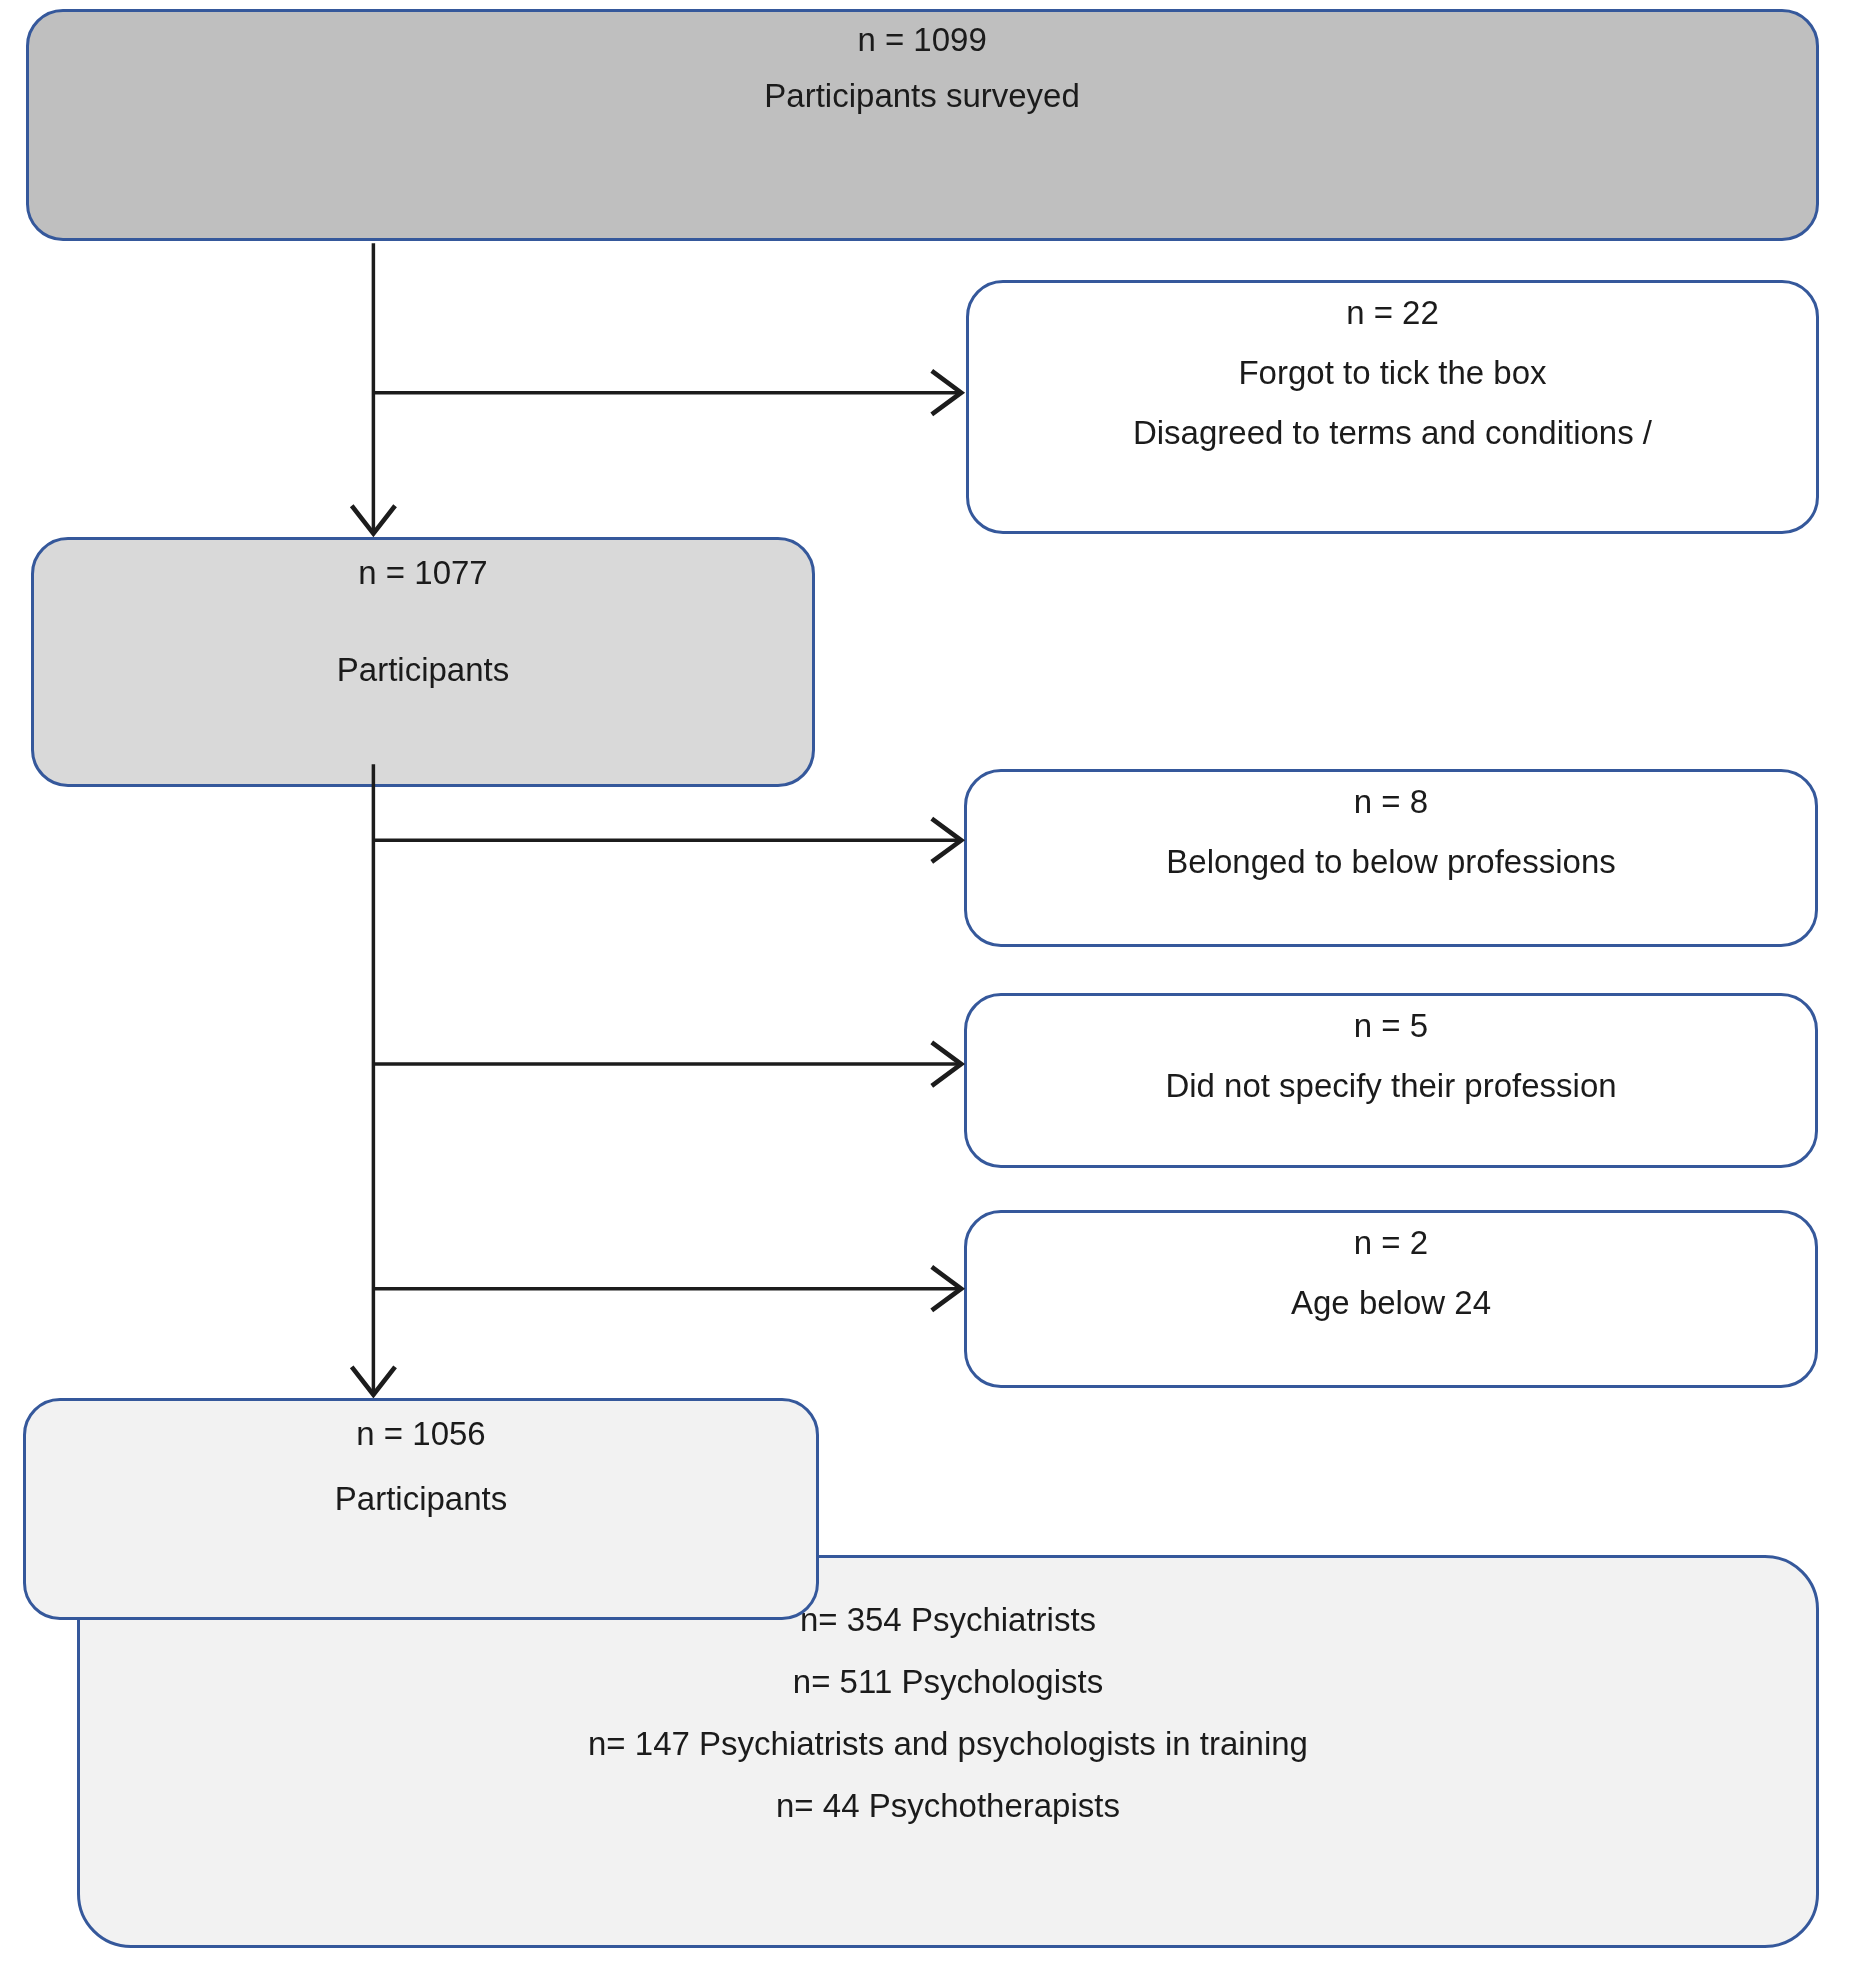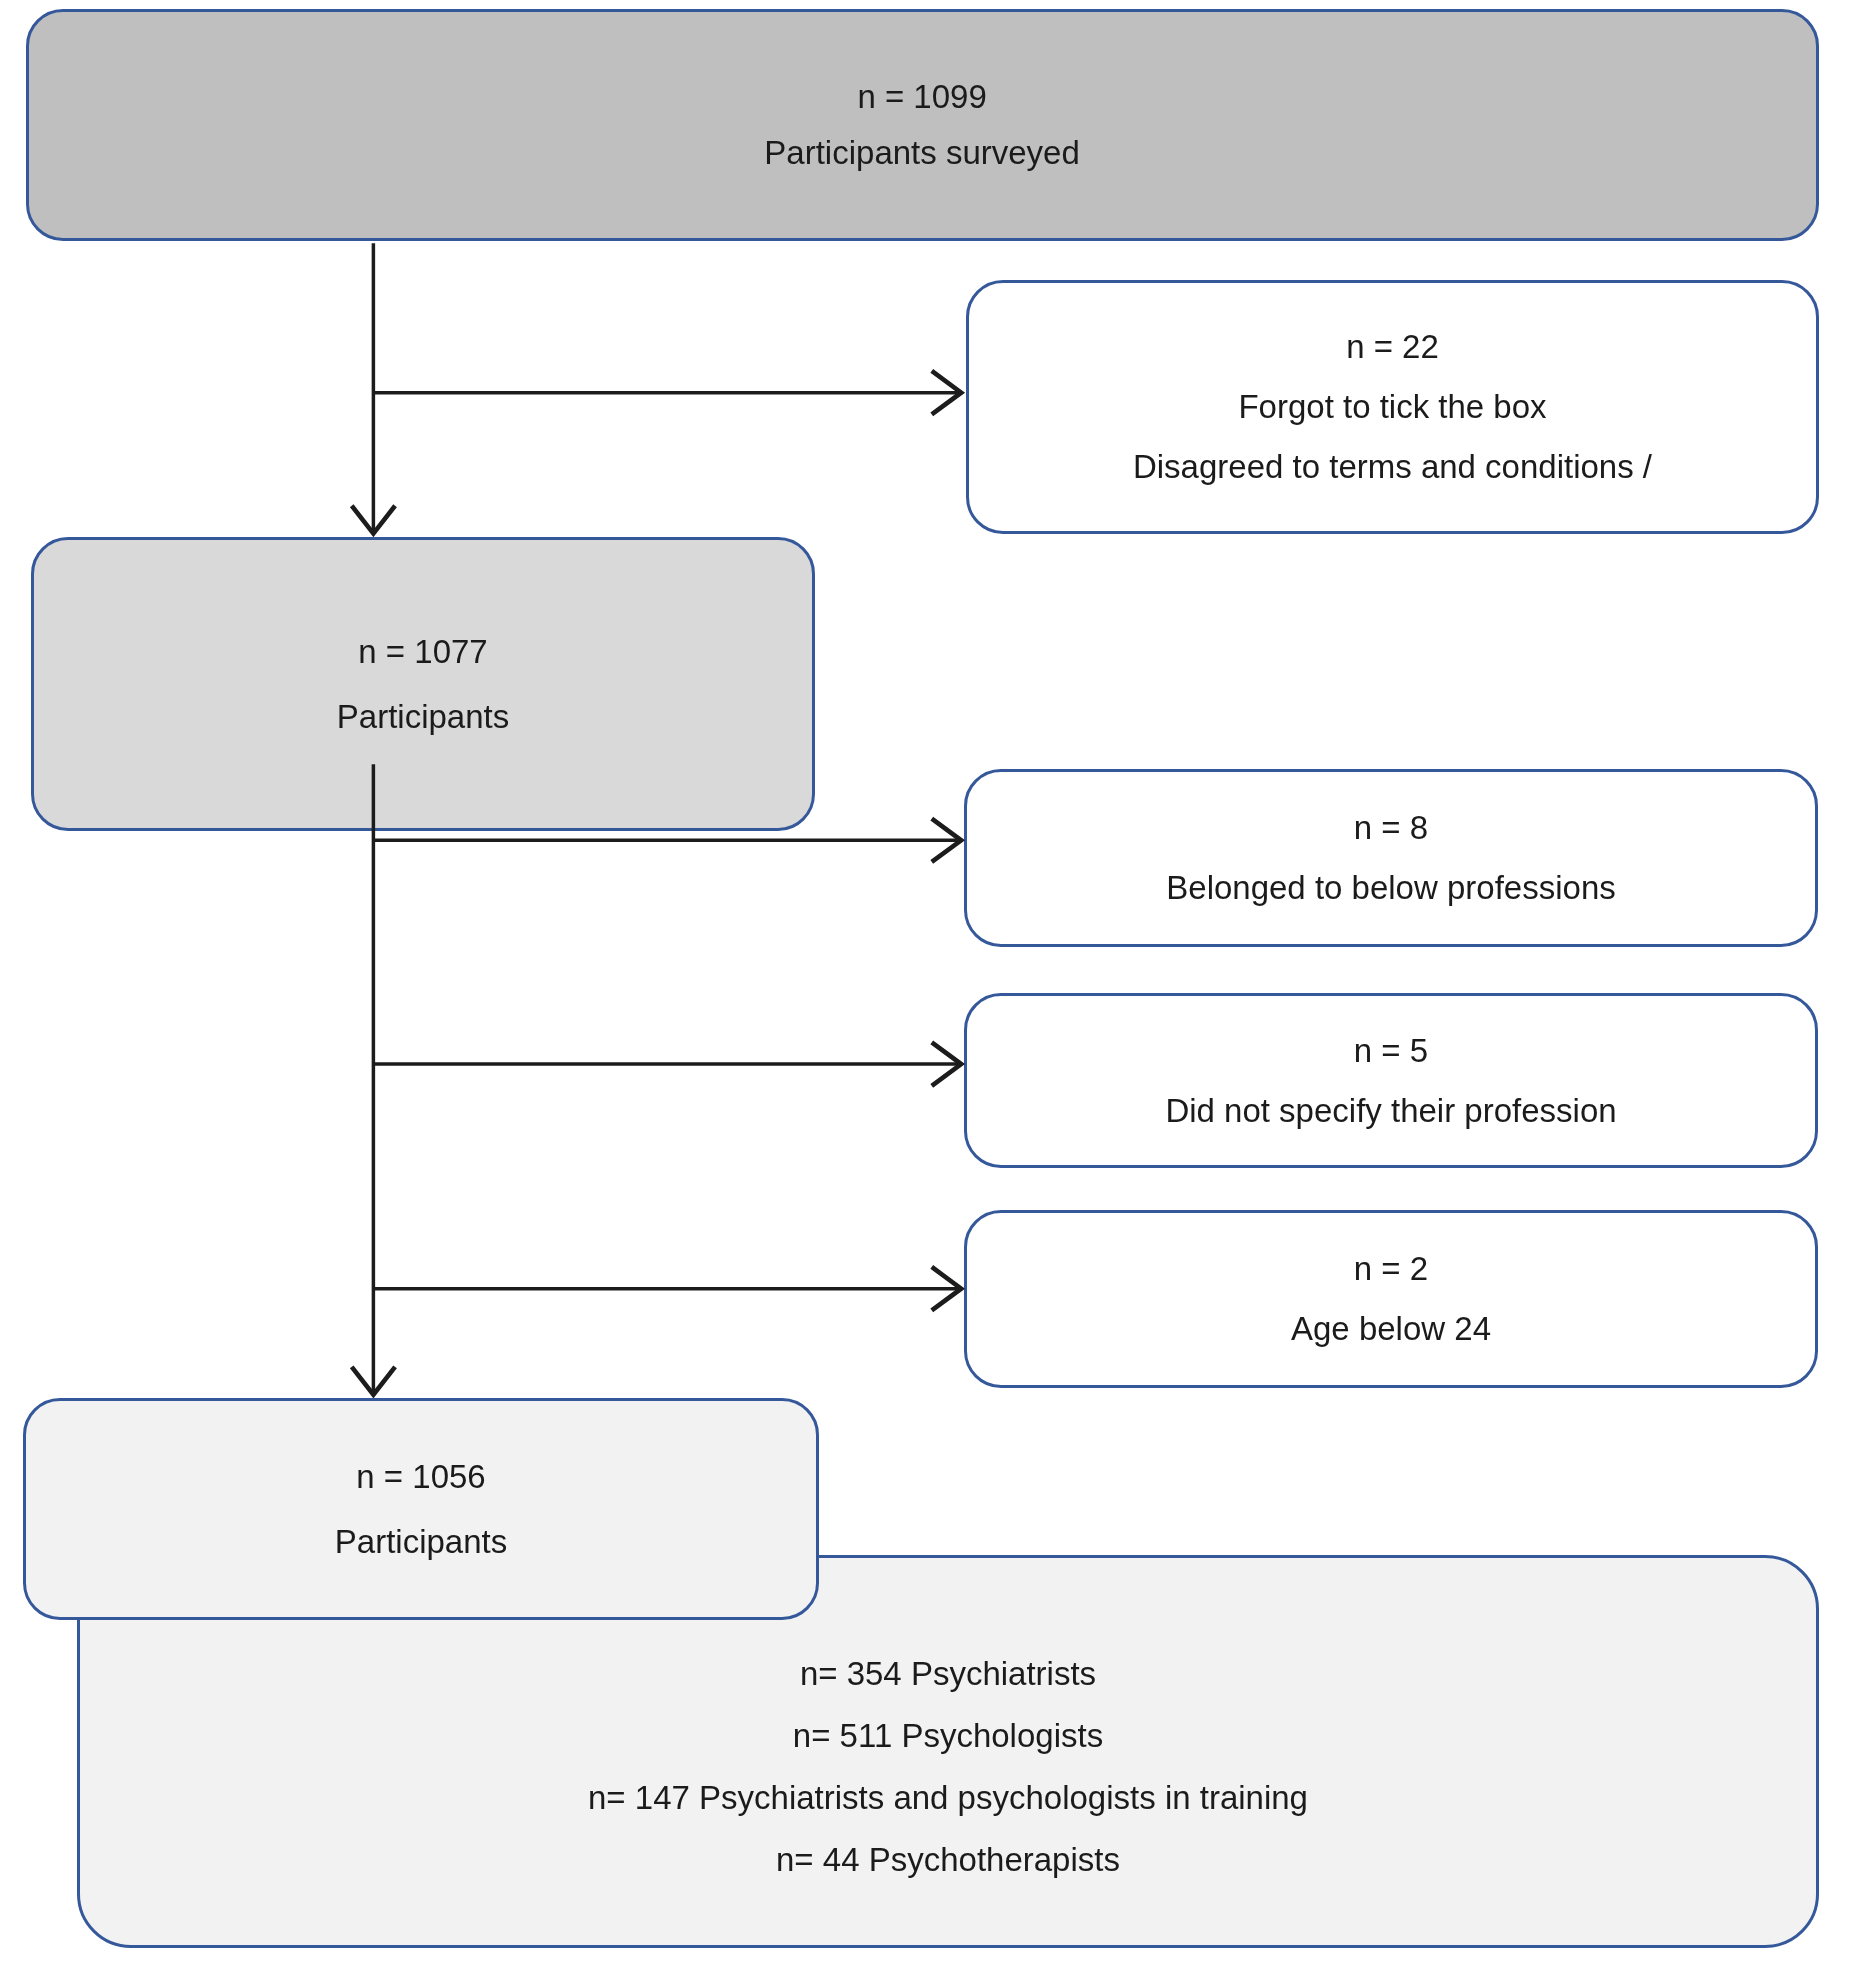--- a/index.html
+++ b/index.html
@@ -23,30 +23,29 @@
     overflow:hidden;
   }
   .fbox{
     position:absolute;
     box-sizing:border-box;
     border:3.9px solid var(--border);
     border-radius:37px;
     display:flex;
     flex-direction:column;
     align-items:center;
-    justify-content:center;
     text-align:center;
     font-size:33px;
     line-height:60px;
     color:var(--text);
   }
   .fbox span{display:block;white-space:nowrap;}
 
   .box-surveyed{ left:25.6px;  top:9.3px;   width:1793px; height:232px; background:var(--box1); line-height:56px;}
-  .box-p1077{   left:31px;  top:537px;  width:784px; height:294px; background:var(--box2); line-height:65px;}
+  .box-p1077{   left:31px;  top:537px;  width:784px; height:250px; background:var(--box2); line-height:65px;gap:32px;}
   .box-n22{     left:966px;top:280px;  width:853px; height:254px; background:var(--side);}
   .box-n14{     left:964px;top:769px;  width:854px; height:178px; background:var(--side);}
   .box-n5{      left:964px;top:993px; width:854px; height:175px; background:var(--side);}
   .box-n2{      left:964px;top:1210px; width:854px; height:178px; background:var(--side);}
   .box-p1056{   left:23px;  top:1398px; width:796px; height:222px; background:var(--box3); line-height:65px; z-index:3;}
   .box-big{     left:77px; top:1555px; width:1742px; height:393px; background:var(--big); border-radius:54px; line-height:62px; padding-top:31px; z-index:1;}
 
   .connectors{
     position:absolute;
     left:0; top:0;

